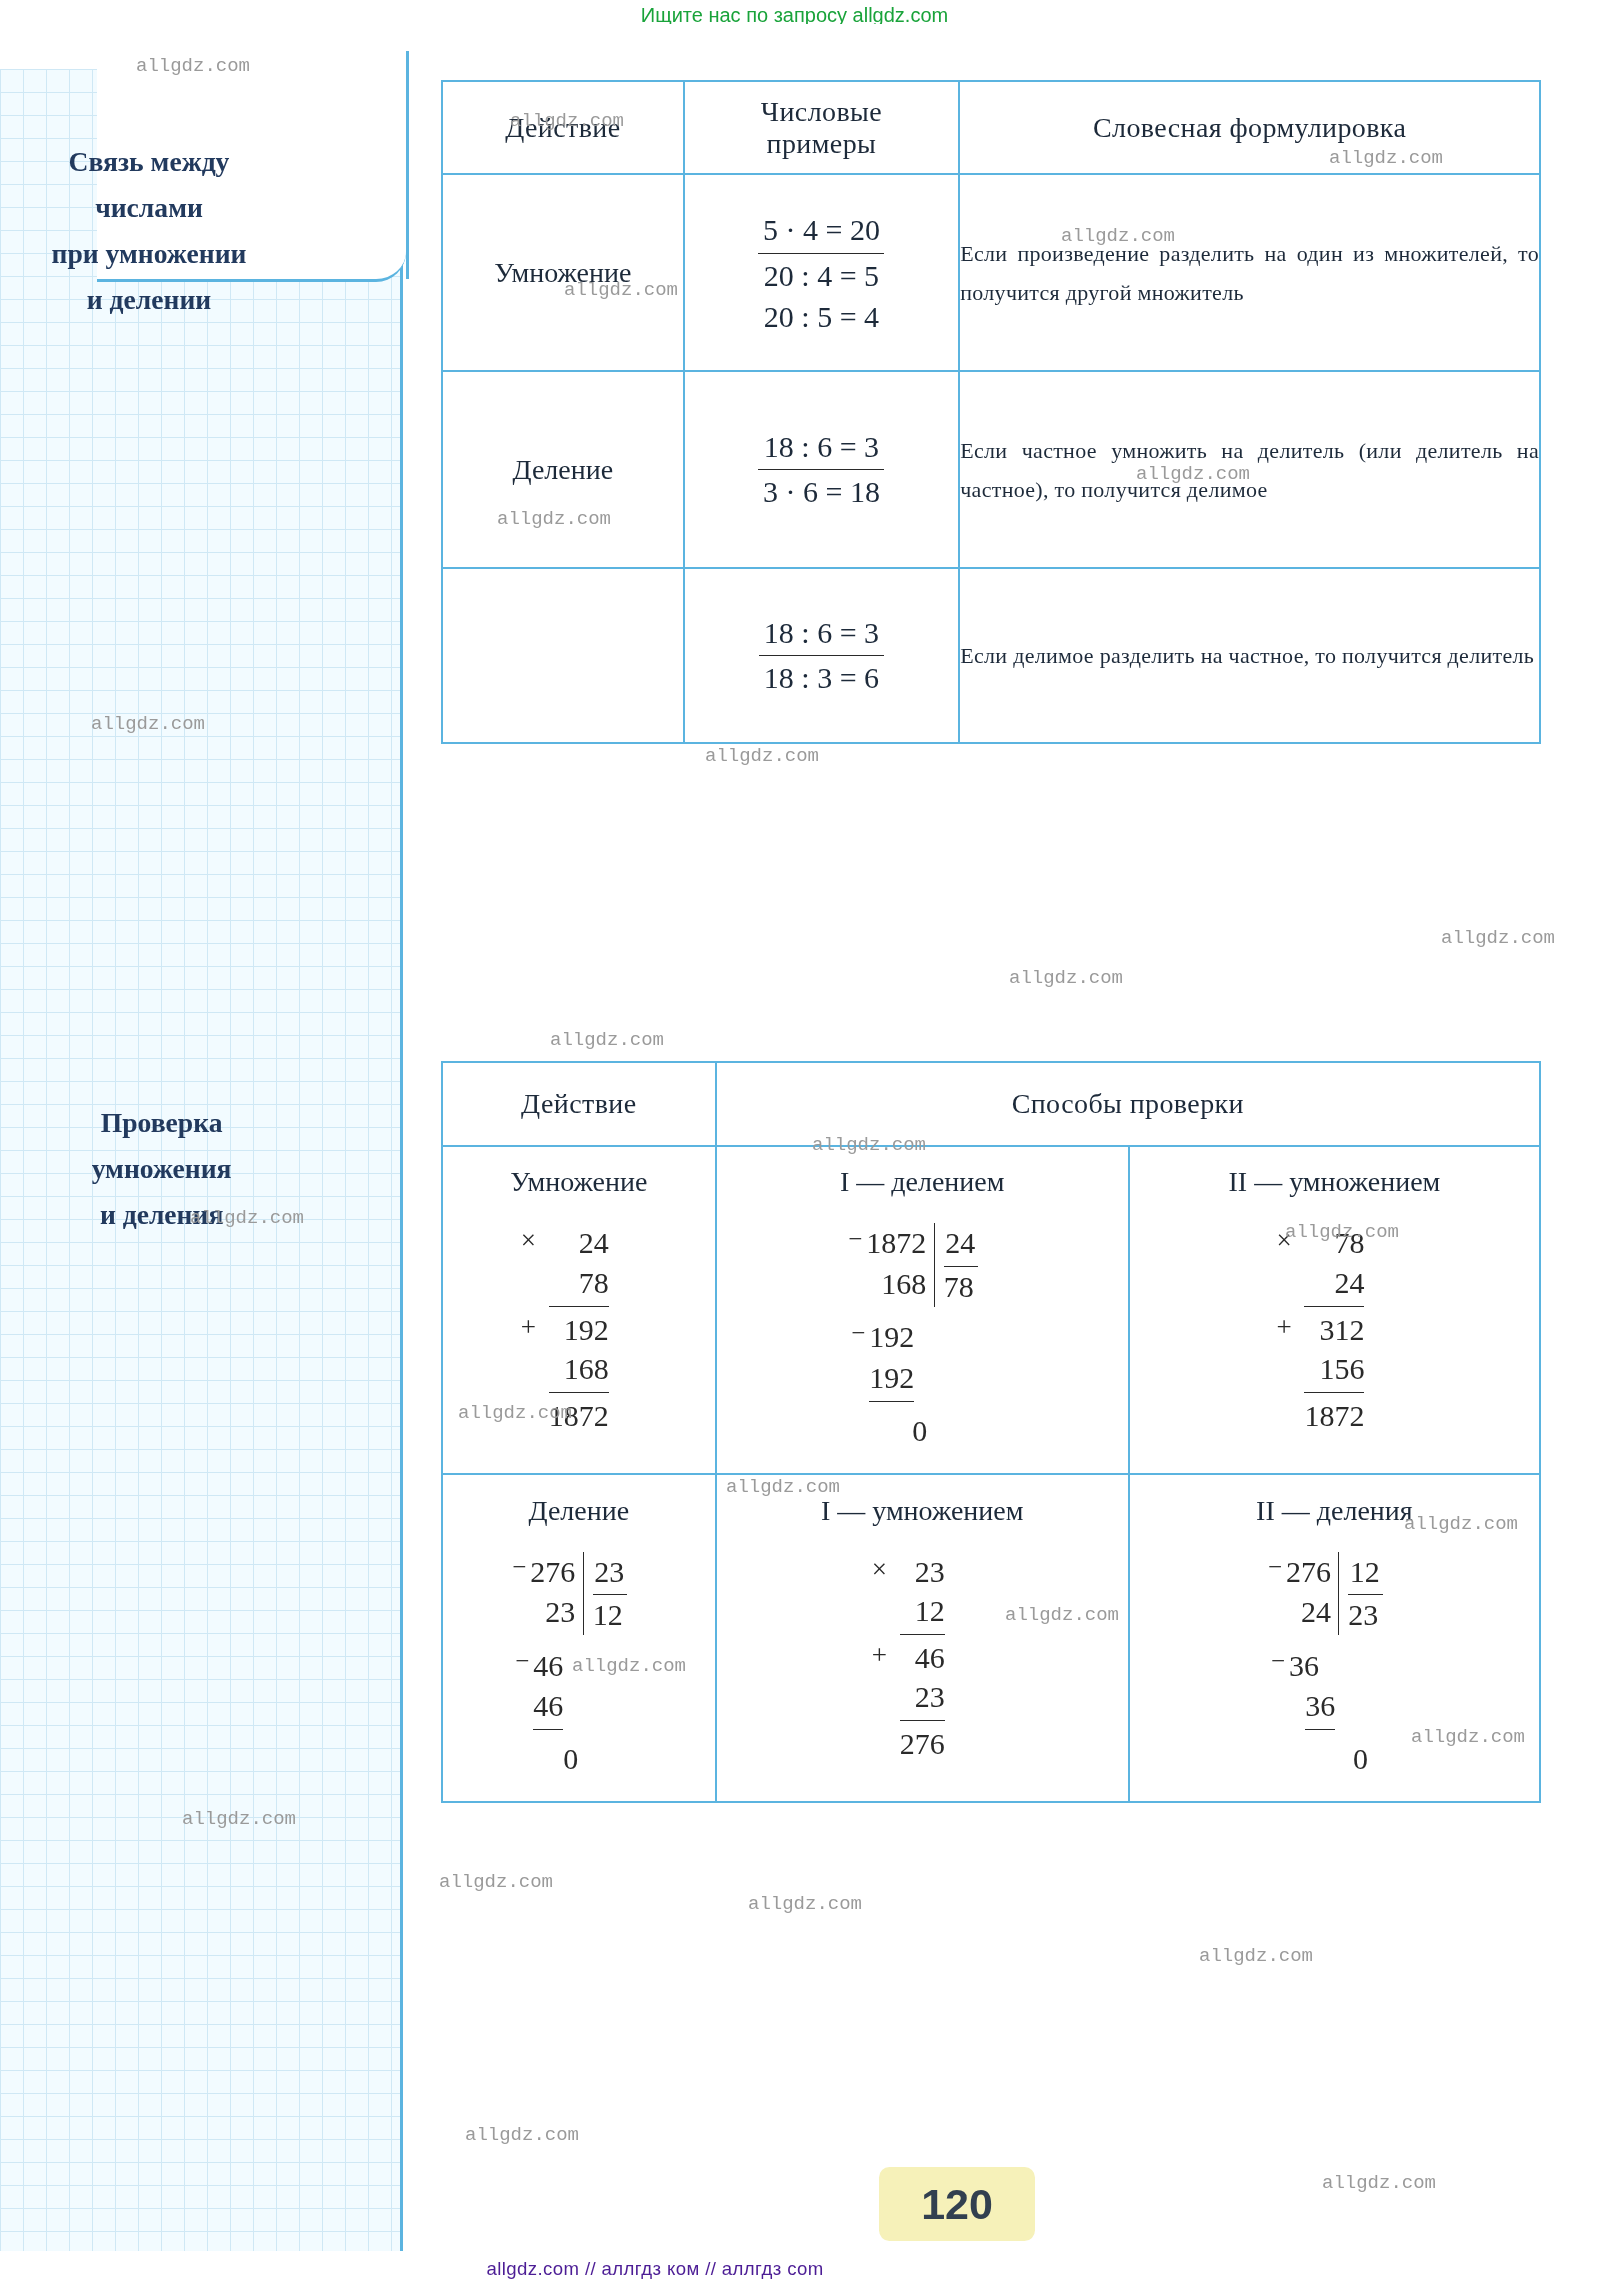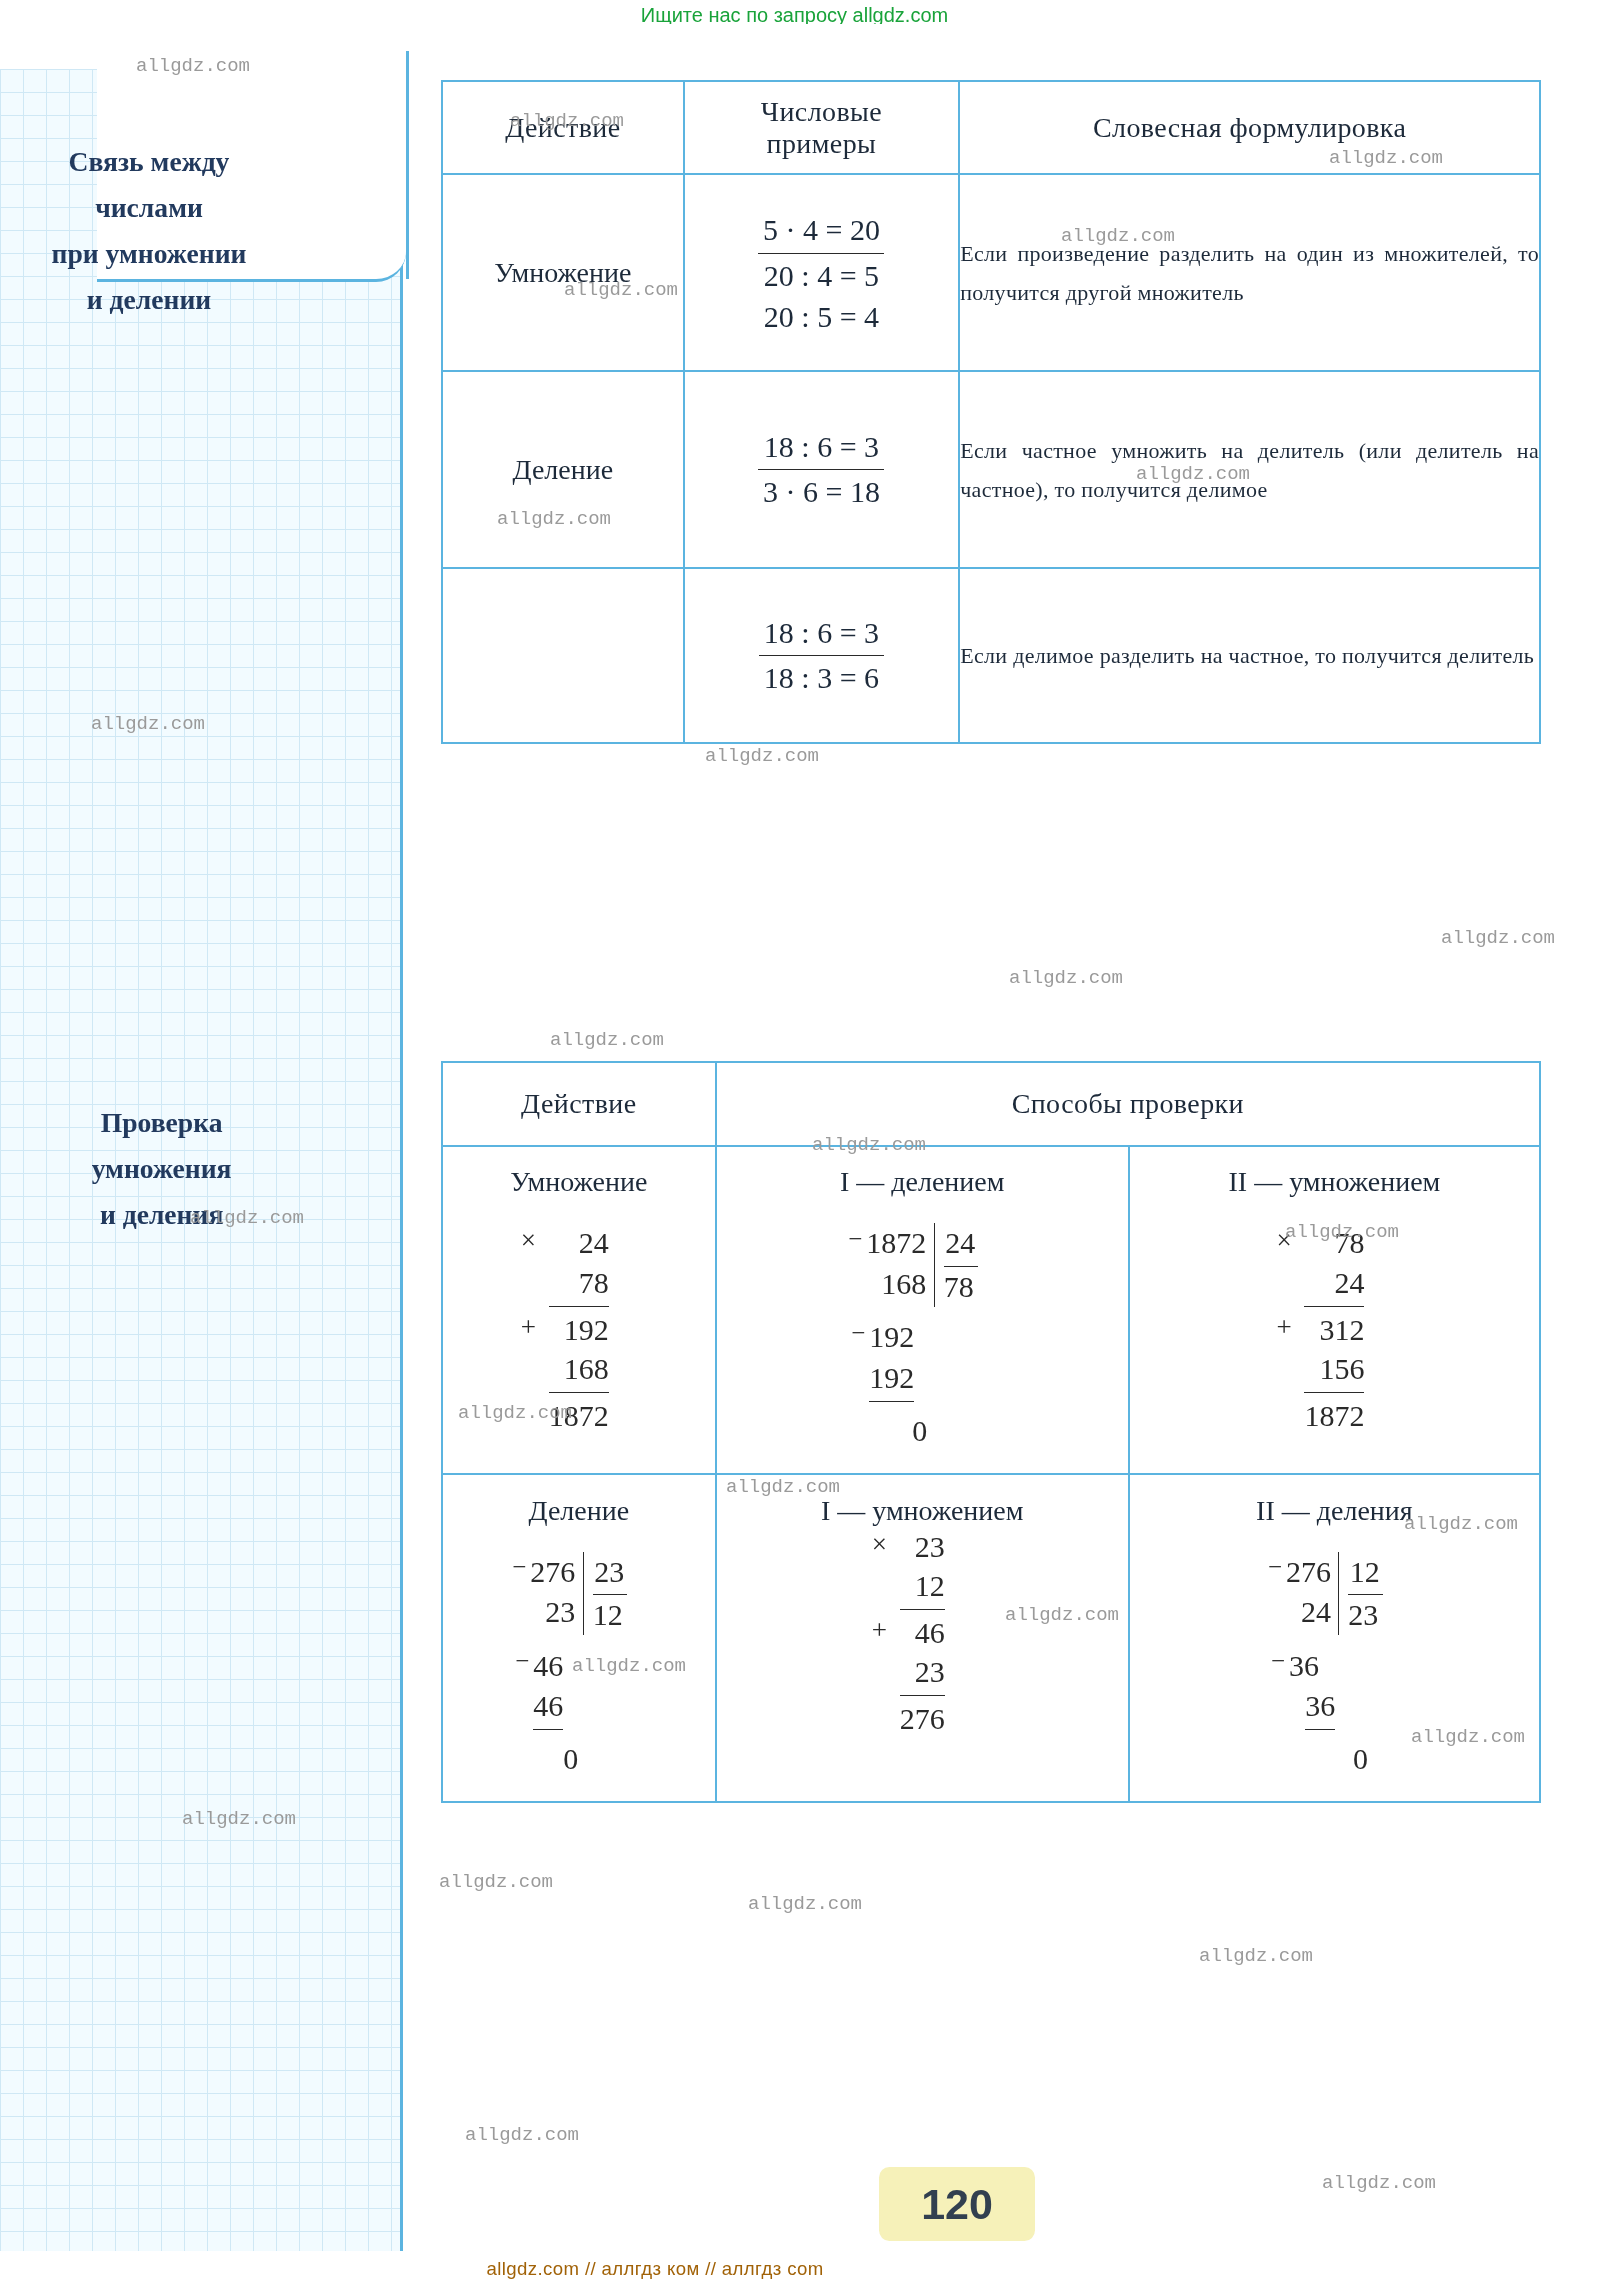--- a/index.html
+++ b/index.html
@@ -27,21 +27,21 @@
     color: #19a33a;
     line-height: 30px;
   }
   .bottom-banner {
     position: absolute;
     bottom: 4.5px;
     left: 0;
     width: 1310px;
     text-align: center;
     font-size: 18.6px;
-    color: #a16207;
+    color: #4c1d95;
     letter-spacing: 0.4px;
   }
 
   
   .page {
     position: absolute;
     left: 0;
     top: 24px;
     width: 1617px;
     height: 2227px;
@@ -396,21 +396,21 @@
               <div class="ln" style="margin-top:10.4px"><span class="minus">−</span><span>46</span></div>
               <div class="ln" style="border-bottom:1.5px solid #2a2a2a; display:inline-block; padding-bottom:3px"><span>46</span></div>
               <div class="ln" style="margin-top:9px; padding-left:30px">0</div>
             </div>
           </div>
         </div>
       </td>
 
       <td style="vertical-align:top">
         <div class="cellpad">
-          <div class="cell-action" style="">I  —  умножением</div>
+          <div class="cell-action" style="margin-bottom:25px">I  —  умножением</div>
           <div class="calc">
             <div class="row"><span class="op">×</span><span>23</span></div>
             <div class="row ul"><span>12</span></div>
             <div class="row sp"><span class="op">+</span><span>46</span></div>
             <div class="row ul"><span>23</span></div>
             <div class="row sp"><span>276</span></div>
           </div>
         </div>
       </td>
 

